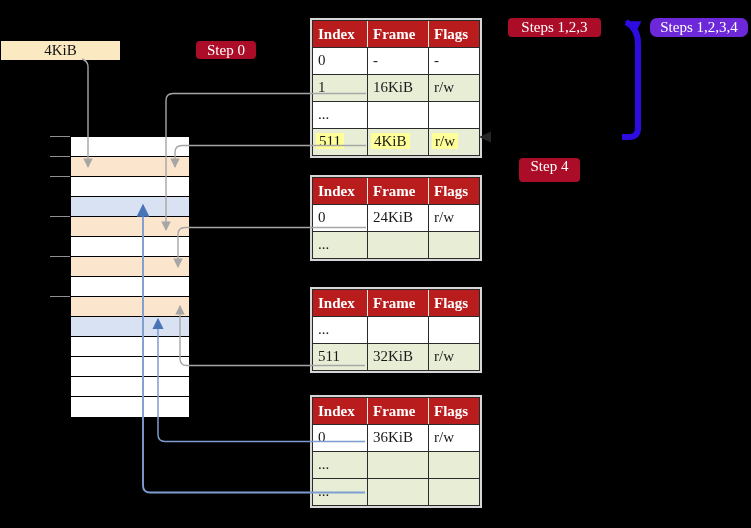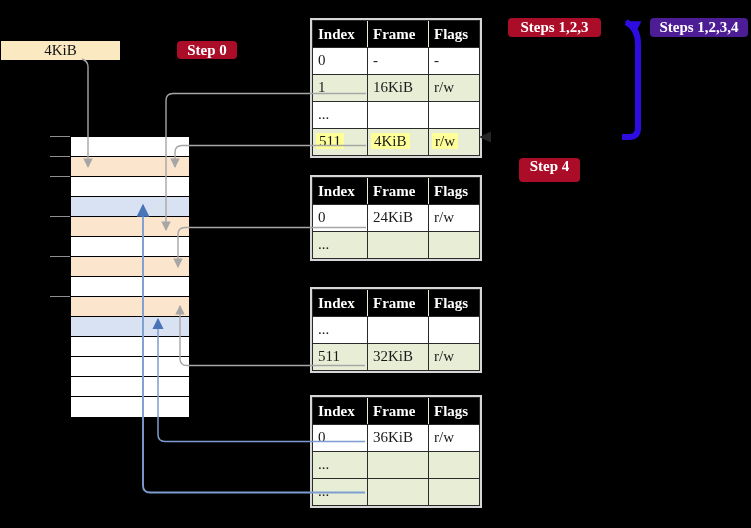--- a/index.html
+++ b/index.html
@@ -18,53 +18,53 @@
   .mrow[data-color="peach"]{background:#fce5cd;}
   .mrow[data-color="blue"]{background:#d9e2f3;}
   .mrow[data-color="white"]{background:#ffffff;}
   
   .ptable{
     position:absolute;background:#fff;border:1px solid #2a2a2a;
     outline:2px solid #d6d6d6;box-sizing:content-box;
   }
   .thead,.trow{display:grid;grid-template-columns:55px 61px 50px;}
   .th{
-    background:#000000;color:#fff;font-weight:bold;font-size:15px;
+    background:#b91c1c;color:#fff;font-weight:bold;font-size:15px;
     height:26px;line-height:26px;padding-left:5px;box-sizing:border-box;
     border-right:1px solid #e9edda;
   }
   .th:last-child{border-right:none;}
   .td{
     color:#1a1a1a;font-size:15px;height:26px;line-height:25px;
     padding-left:5px;box-sizing:border-box;border-right:1px solid #2a2a2a;
     background:transparent;white-space:nowrap;
   }
   .td:last-child{border-right:none;}
   .trow{border-top:1px solid #2a2a2a;}
   .trow.alt{background:#e8eed6;}
   .hl{background:#ffff99;padding:0 3px;margin-left:-2px;}
   
   .badge{
     position:absolute;color:#fff;font-size:15px;text-align:center;
-    border-radius:4px;box-sizing:border-box;font-weight:bold;
+    border-radius:4px;box-sizing:border-box;
   }
   .badge-red{background:#ab0c28;}
-  .badge-violet{background:#4c1d95;}
+  .badge-violet{background:#6d28d9;border-radius:7px;}
   .pagesize{
     position:absolute;left:1px;top:41px;width:119px;height:19px;line-height:19px;
     background:#fbeac1;color:#111;font-size:15px;text-align:center;
   }
   svg.overlay{position:absolute;left:0;top:0;z-index:10;pointer-events:none;}
 </style>
 </head>
 <body>
 
 <div class="pagesize">4KiB</div>
 
-<div class="badge badge-red abs" style="left:177px;top:41px;width:60px;height:18px;line-height:18px;">Step 0</div>
+<div class="badge badge-red abs" style="left:196px;top:41px;width:60px;height:18px;line-height:18px;">Step 0</div>
 <div class="badge badge-red abs" style="left:508px;top:18px;width:93px;height:19px;line-height:19px;">Steps 1,2,3</div>
 <div class="badge badge-violet abs" style="left:650px;top:18px;width:98px;height:19px;line-height:19px;">Steps 1,2,3,4</div>
 <div class="badge badge-red abs" style="left:519px;top:158px;width:61px;height:24px;line-height:17px;">Step 4</div>
 
 <div class="memcol abs">
   <div class="mrow" data-color="white"></div>
   <div class="mrow" data-color="peach"></div>
   <div class="mrow" data-color="white"></div>
   <div class="mrow" data-color="blue"></div>
   <div class="mrow" data-color="peach"></div>

